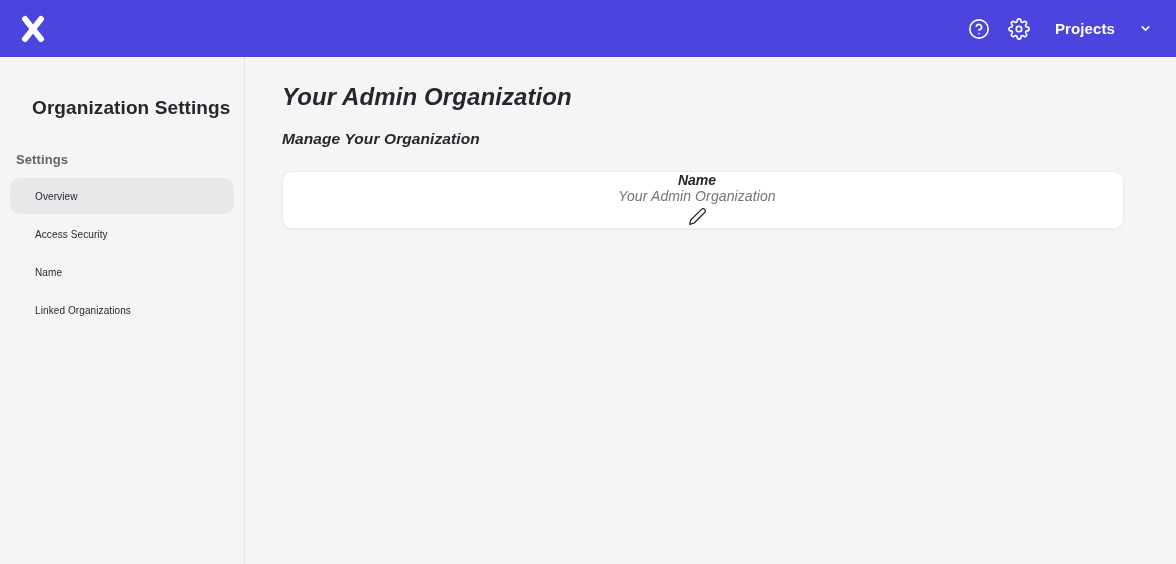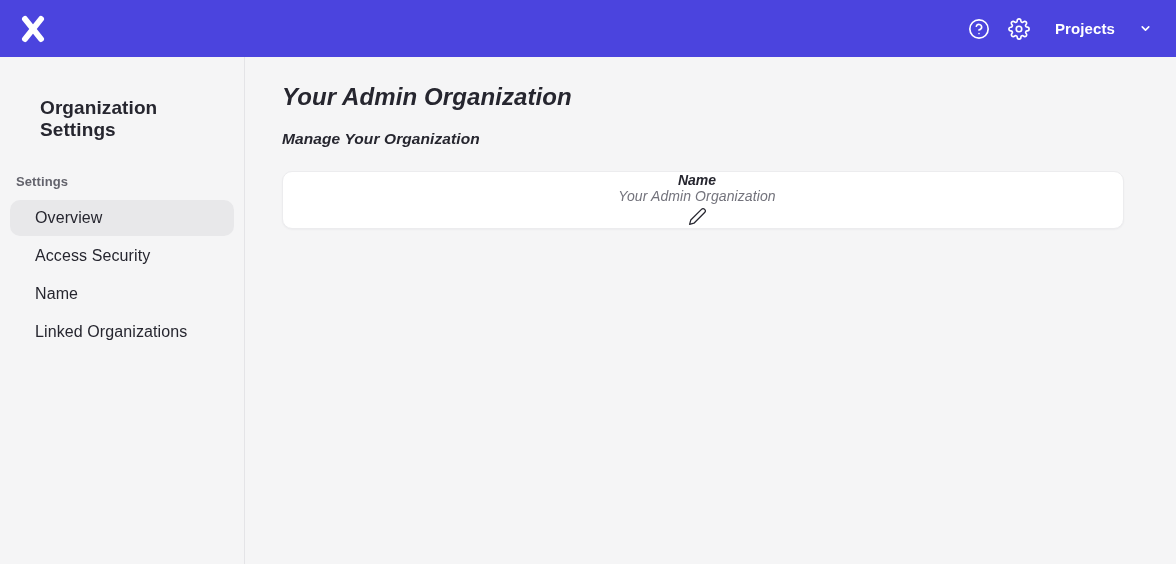--- a/index.html
+++ b/index.html
@@ -43,31 +43,31 @@
   }
 
   
   .sidebar{
     position:absolute;top:57px;left:0;bottom:0;width:245px;
     background:var(--page-bg);
     border-right:1px solid var(--divider);
   }
   .sidebar-title{
     font-size:19px;font-weight:700;color:var(--text-dark);
-    padding:40px 10px 0 40px;letter-spacing:.1px;
+    padding:40px 10px 0 32px;letter-spacing:.1px;
   }
   .sidebar-section-label{
     font-size:13px;font-weight:600;color:var(--text-gray);
     padding:33px 16px 11px 16px;letter-spacing:.1px;
   }
   .side-item{
     margin:0 10px 2px 10px;height:36px;border-radius:10px;
     display:flex;align-items:center;
     padding:0 12px 0 25px;
-    font-size:16px;font-weight:500;color:var(--text-dark);
+    font-size:10px;font-weight:500;color:var(--text-dark);
     cursor:pointer;letter-spacing:.1px;
   }
   .side-item.active{background:var(--active-item-bg);}
 
   
   .main{
     position:absolute;top:57px;left:246px;right:0;bottom:0;
     background:var(--page-bg);
     padding:26px 52px 0 36px;
     font-style:italic;

